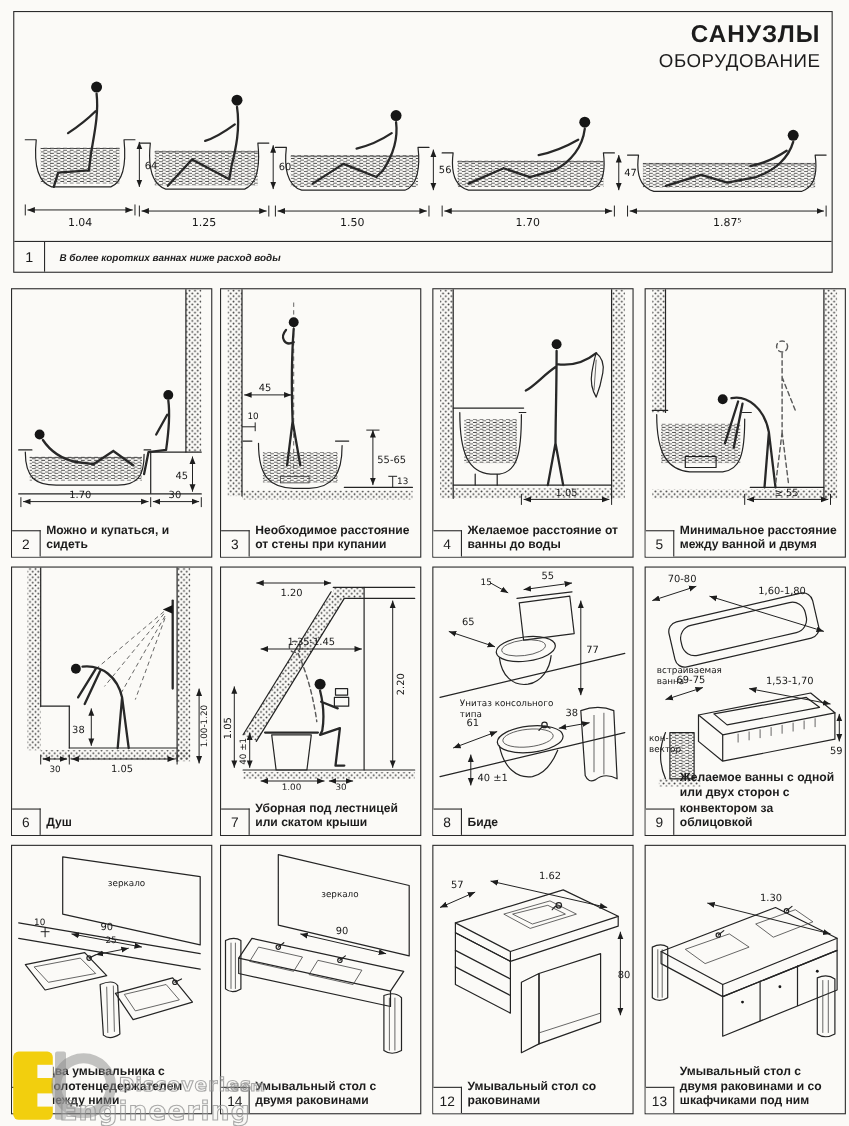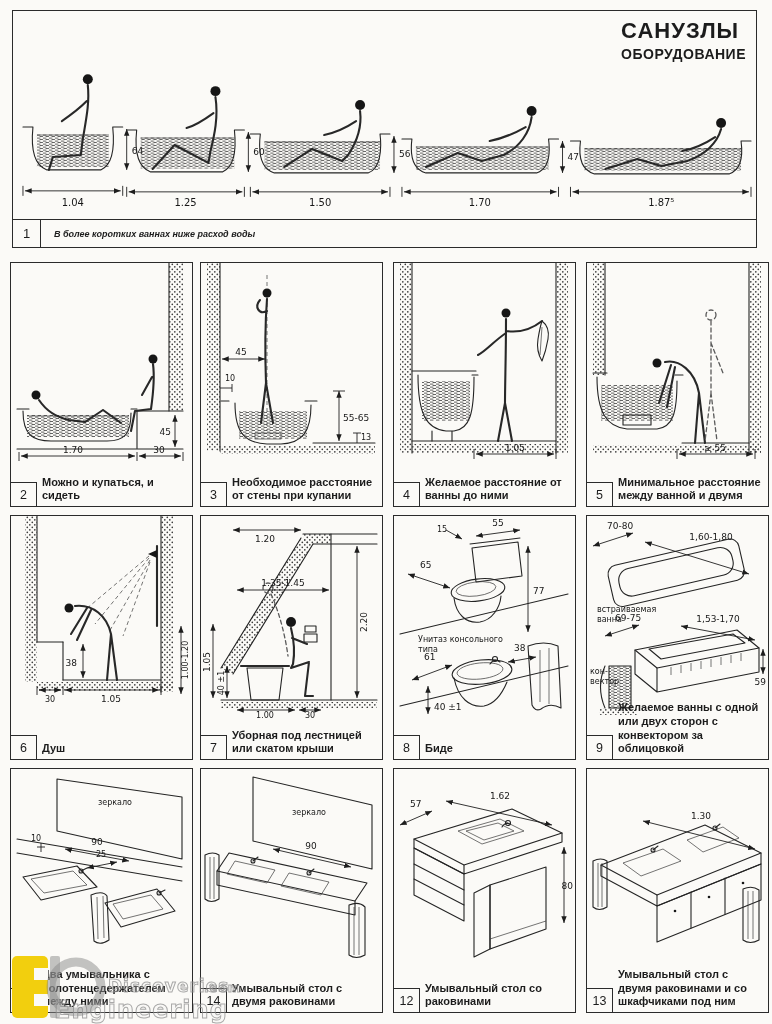--- a/index.html
+++ b/index.html
@@ -16,23 +16,23 @@
   .dl{stroke:#1f1f1f;stroke-width:.9;marker-start:url(#ma);marker-end:url(#ma);}
   .dr{stroke:#1f1f1f;stroke-width:.9;marker-end:url(#ma);}
   .tk{stroke:#1f1f1f;stroke-width:.9;}
   .dsh{stroke-dasharray:4 3;}
   .dt{font-size:9px;}
   .d10{font-size:10px;}
   .d8{font-size:8px;}
   .lb{font-size:8px;}
   .main-box{position:absolute;left:12px;top:10px;width:745px;height:238px;
             border:1.6px solid #2b2b2b;box-sizing:border-box;}
-  .titleblock{position:absolute;right:10px;top:7px;text-align:left;}
+  .titleblock{position:absolute;right:10px;top:7px;text-align:right;}
   .title{font-size:22px;font-weight:700;letter-spacing:1px;}
-  .subtitle{font-size:14px;font-weight:700;letter-spacing:.5px;margin-top:2px;}
+  .subtitle{font-size:17px;font-weight:400;letter-spacing:.5px;margin-top:2px;}
   .tubs-art{position:absolute;left:0;top:48px;}
   .strip{position:absolute;left:0;right:0;bottom:0;height:27px;border-top:1.6px solid #2b2b2b;
          display:flex;align-items:stretch;}
   .strip .nb{width:27px;border-right:1.6px solid #2b2b2b;display:flex;align-items:center;
              justify-content:center;font-size:13px;}
   .strip .ct{display:flex;align-items:center;padding-left:13px;font-size:9px;font-weight:700;font-style:italic;}
   .panel{position:absolute;width:183px;height:245px;border:1.6px solid #2b2b2b;
          box-sizing:border-box;background:#fbfaf7;}
   .art{position:absolute;left:0;top:0;}
   .numbox{position:absolute;left:0;bottom:0;width:25px;height:23px;background:#fbfaf7;
@@ -213,21 +213,21 @@
     <circle class="hd" cx="112" cy="50" r="4.5"></circle>
     <path class="fg" d="M112,56 C112,92 111,120 111,140 M111,140 L104,178 M111,140 L118,178 M112,70 C100,78 92,88 84,92 M112,68 C126,70 138,66 148,58"></path>
     <path class="ln" d="M148,58 q8,6 6,18 q-2,12 -6,22 q-6,-10 -4,-22 q2,-12 4,-18 z"></path>
     <line class="thin" x1="148" y1="64" x2="146" y2="92"></line>
     <line class="tk" x1="80" y1="186" x2="80" y2="196"></line>
         <line class="tk" x1="162" y1="186" x2="162" y2="196"></line>
     <line class="dl" x1="82" y1="191" x2="160" y2="191"></line>
     <text class="dt" x="121" y="188" text-anchor="middle">1.05</text>
   </svg>
   <div class="numbox">4</div>
-  <div class="cap">Желаемое расстояние от ванны до ними</div>
+  <div class="cap">Желаемое расстояние от ванны до воды</div>
 </div>
 
 <div class="panel" style="left:586px;top:262px">
   <svg class="art" width="180" height="202" viewBox="0 0 180 202">
     <rect class="do" x="6" y="0" width="12" height="112"></rect>
         <line class="ln" x1="18" y1="0" x2="18" y2="112"></line>
     <rect class="do" x="162" y="0" width="12" height="190"></rect>
         <line class="ln" x1="162" y1="0" x2="162" y2="190"></line>
     <rect class="do" x="6" y="182" width="168" height="8"></rect>
     <line class="ln" x1="95" y1="180" x2="162" y2="180"></line>

